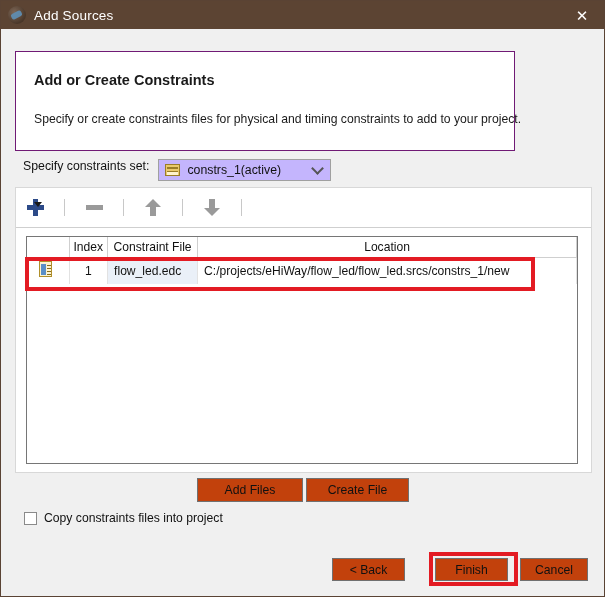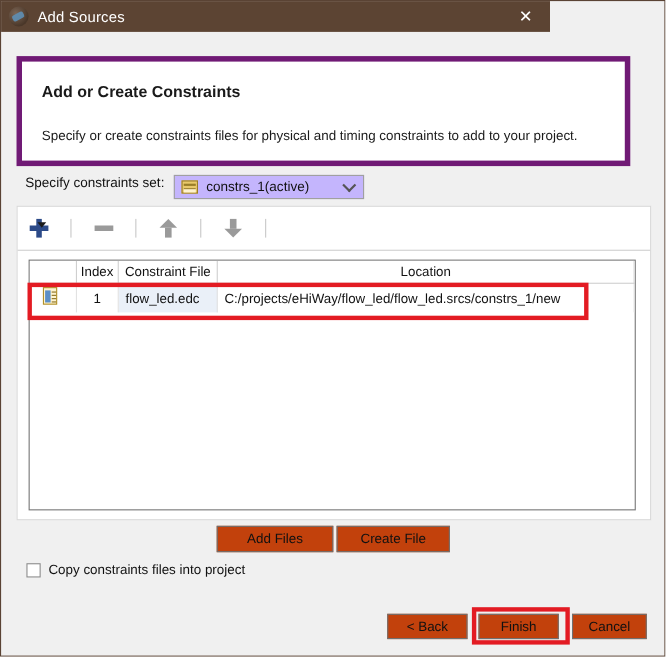--- a/index.html
+++ b/index.html
@@ -12,21 +12,21 @@
   }
   #dialog {
     position: relative;
     width: 605px; height: 597px;
     background: #f0f0f0;
     border: 1px solid #5a4334;
   }
   
   #titlebar {
     position: absolute; left: 0; top: 0;
-    width: 499px; height: 28px;
+    width: 603px; height: 28px;
     background: #5c4433;
     display: flex; align-items: center;
   }
   #title-icon {
     width: 18px; height: 18px;
     margin-left: 7px; margin-right: 8px;
     border-radius: 50%;
     background: radial-gradient(circle at 35% 35%, #7d6757 0%, #4a3729 70%);
     position: relative; flex: none;
   }
@@ -48,23 +48,23 @@
   #close-btn {
     position: absolute; right: 0; top: 0;
     width: 44px; height: 28px;
     display: flex; align-items: center; justify-content: center;
     color: #ffffff; font-size: 15px; line-height: 1;
     cursor: pointer;
   }
   
   #header-panel {
     position: absolute; left: 14px; top: 50px;
-    width: 558px; height: 100px;
-    background: #ffffff;
-    border: 5px solid #701a75;
+    width: 500px; height: 100px;
+    background: #ffffff;
+    border: 1px solid #701a75;
   }
   #header-title {
     position: absolute; left: 18px; top: 20px;
     font-size: 14.5px; font-weight: bold; color: #1a1a1a;
     white-space: nowrap;
   }
   #header-sub {
     position: absolute; left: 18px; top: 60px;
     font-size: 12.2px; color: #1a1a1a;
     white-space: nowrap;
@@ -231,21 +231,21 @@
   .btn {
     background: #c2410c;
     border: 1px solid #707070;
     font-size: 12.2px; color: #111111;
     display: flex; align-items: center; justify-content: center;
     cursor: pointer;
     font-family: "Liberation Sans", sans-serif;
   }
   #add-files-btn { position: absolute; left: 196px; top: 477px; width: 106px; height: 24px; }
   #create-file-btn { position: absolute; left: 305px; top: 477px; width: 103px; height: 24px; }
-  #back-btn   { position: absolute; left: 351px; top: 557px; width: 73px; height: 23px; }
+  #back-btn   { position: absolute; left: 331px; top: 557px; width: 73px; height: 23px; }
   #finish-btn { position: absolute; left: 434px; top: 557px; width: 73px; height: 23px; }
   #cancel-btn { position: absolute; left: 519px; top: 557px; width: 68px; height: 23px; }
   
   #copy-row {
     position: absolute; left: 23px; top: 510px;
     display: flex; align-items: center;
   }
   #copy-box {
     width: 13px; height: 13px;
     background: #ffffff; border: 1px solid #8a8a8a;

